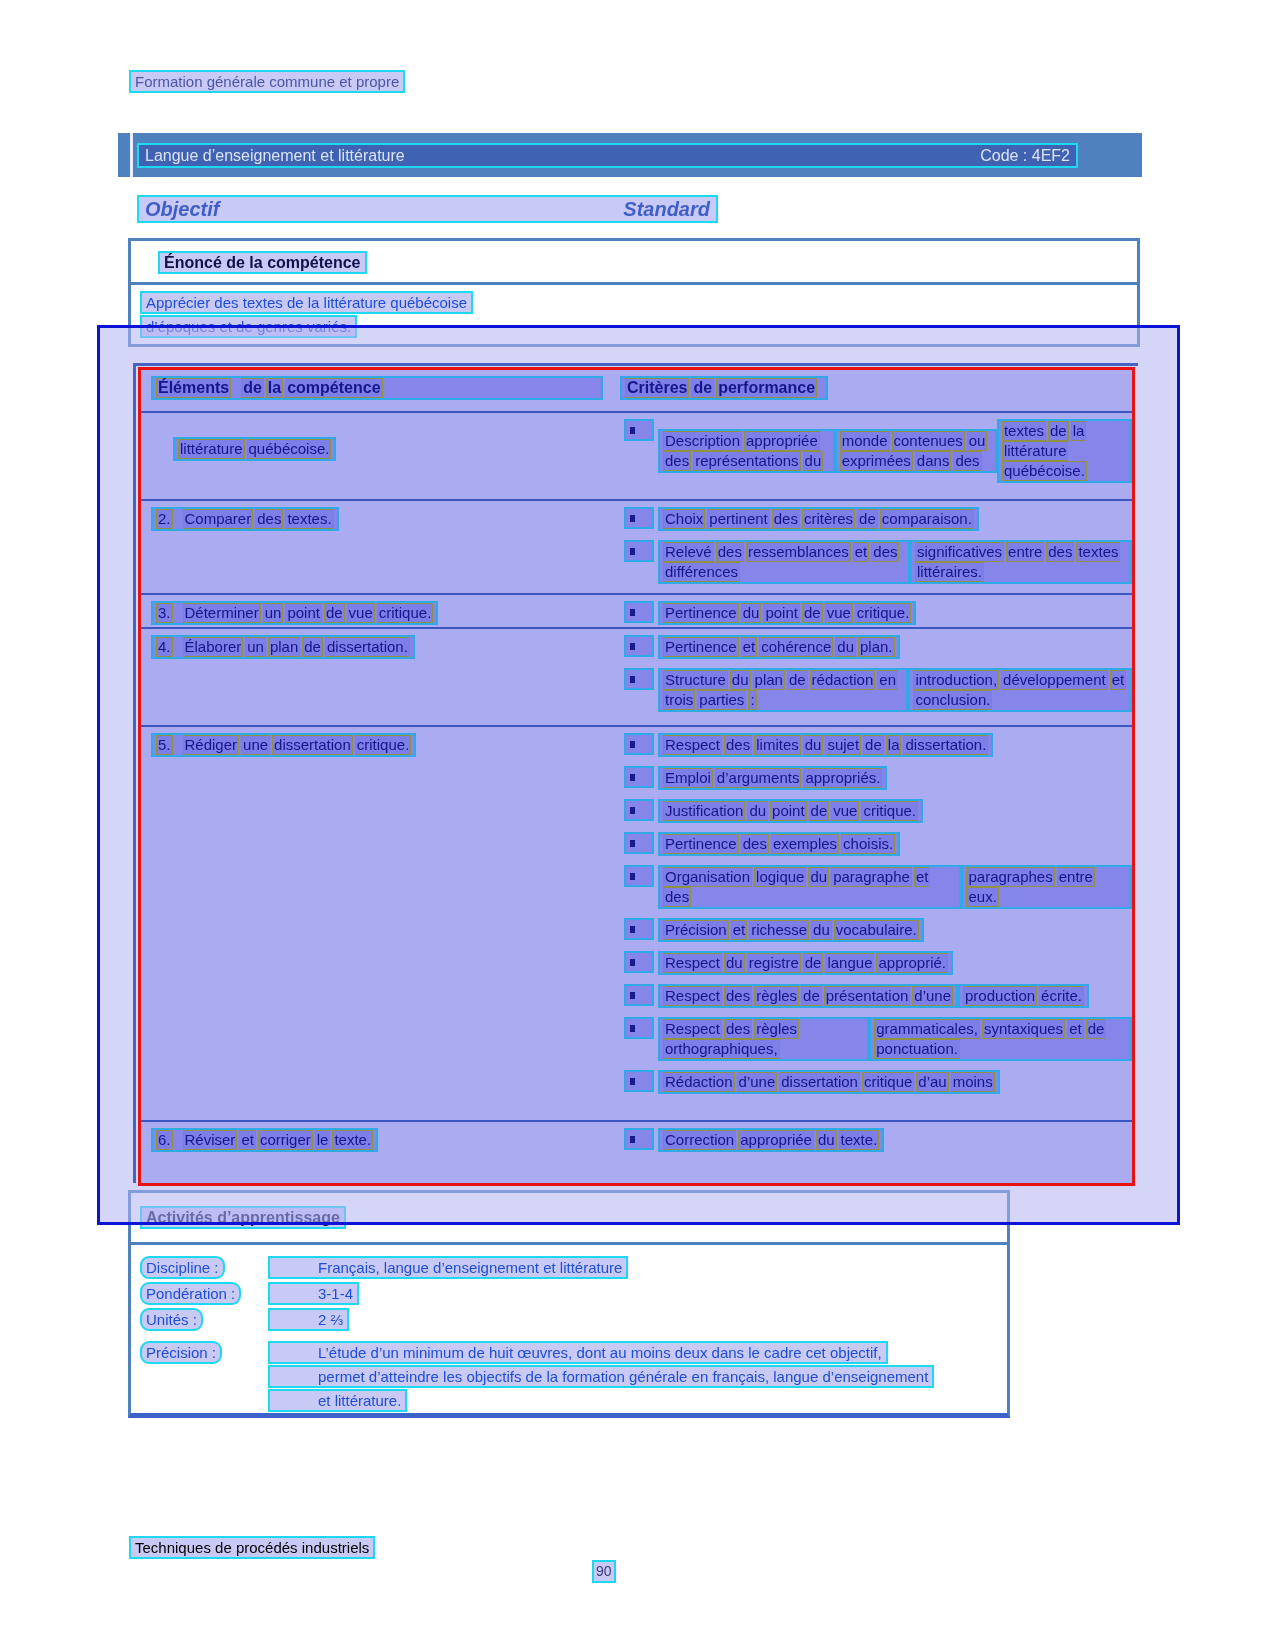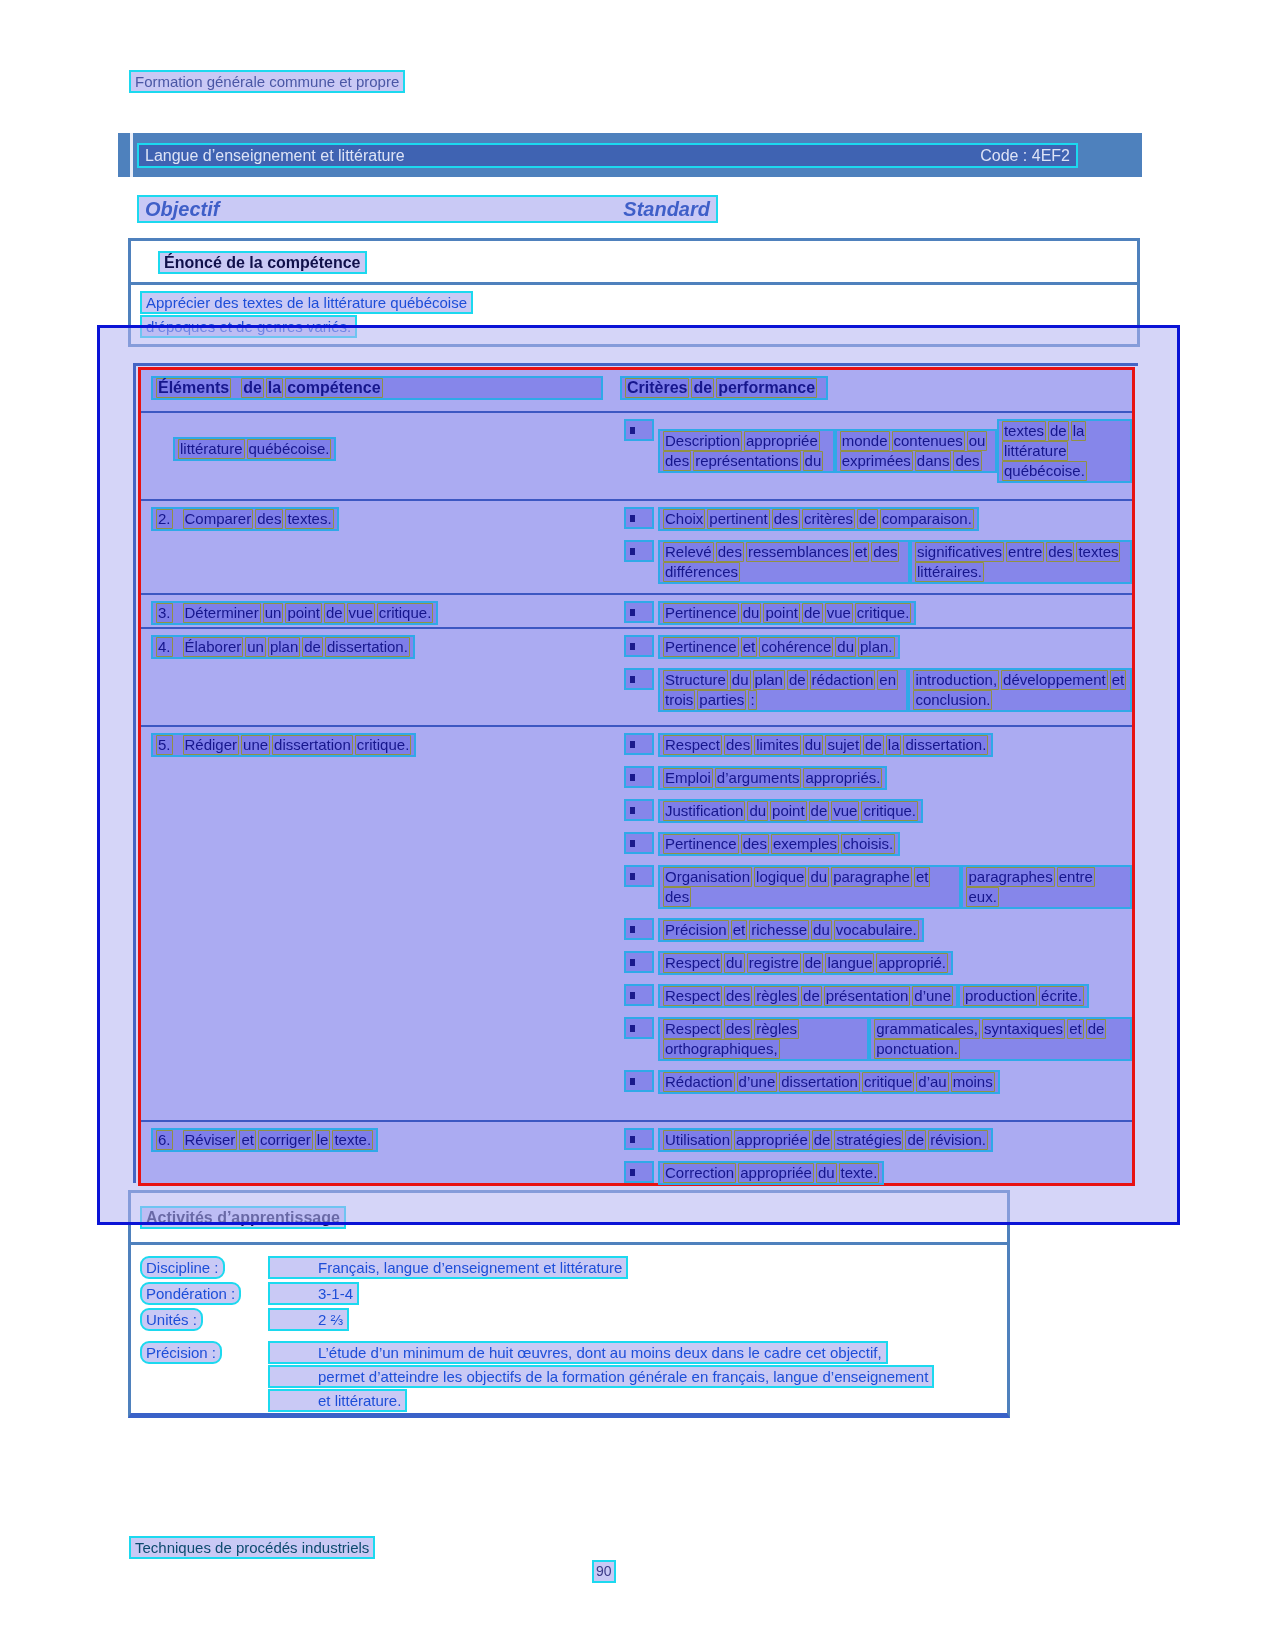--- a/index.html
+++ b/index.html
@@ -71,21 +71,21 @@
   .act-header{height:52px;border-bottom:3px solid #4f81bd;padding:13px 0 0 9px;box-sizing:border-box;}
   .act-header .hl-box{font-weight:bold;font-size:16px;color:#10104a;}
   .act-content{padding:11px 0 0 0;}
   .act-row{position:relative;padding-left:9px;min-height:25px;margin-bottom:1px;}
   .act-label{position:absolute;left:9px;top:0;border-radius:9px;}
   .act-values{position:absolute;left:137px;top:0;display:flex;flex-direction:column;align-items:flex-start;}
   .act-values .hl-box{margin-bottom:1px;padding-left:48px;}
   .act-row.precision{margin-top:8px;}
 
   
-  .footer-label{position:absolute;left:129px;top:1536px;color:#0c4a6e;}
+  .footer-label{position:absolute;left:129px;top:1536px;color:#000000;}
   .page-num{position:absolute;left:592px;top:1560px;color:#3c3c88;font-size:14px;padding:0 2px;}
 </style>
 </head>
 <body>
 
 <div class="page">
 
   <div class="hl-box top-label">Formation générale commune et propre</div>
 
   <div class="title-bar">
@@ -282,28 +282,20 @@
           </div>
         </div>
         <div class="t-row" style="height: 69px;">
           <div class="t-left"><span class="lb first"><span class="w">6.</span><span class="w">Réviser</span><span class="w">et</span><span class="w">corriger</span><span class="w">le</span><span class="w">texte.</span></span><br></div>
           <div class="t-right">
             <div class="bullet-item">
               <span class="bullet-box">
                 <span class="bullet-dot"></span>
               </span>
               <div class="blines">
-                <span class="lb"><span class="w">Utilisation</span><span class="w">appropriée</span><span class="w">de</span><span class="w">stratégies</span><span class="w">de</span><span class="w">révision.</span></span>
-              </div>
-            </div>
-            <div class="bullet-item">
-              <span class="bullet-box">
-                <span class="bullet-dot"></span>
-              </span>
-              <div class="blines">
                 <span class="lb"><span class="w">Correction</span><span class="w">appropriée</span><span class="w">du</span><span class="w">texte.</span></span>
               </div>
             </div>
           </div>
         </div>
       </div>
   </div>
 
   <div class="block-overlay"></div>
 

